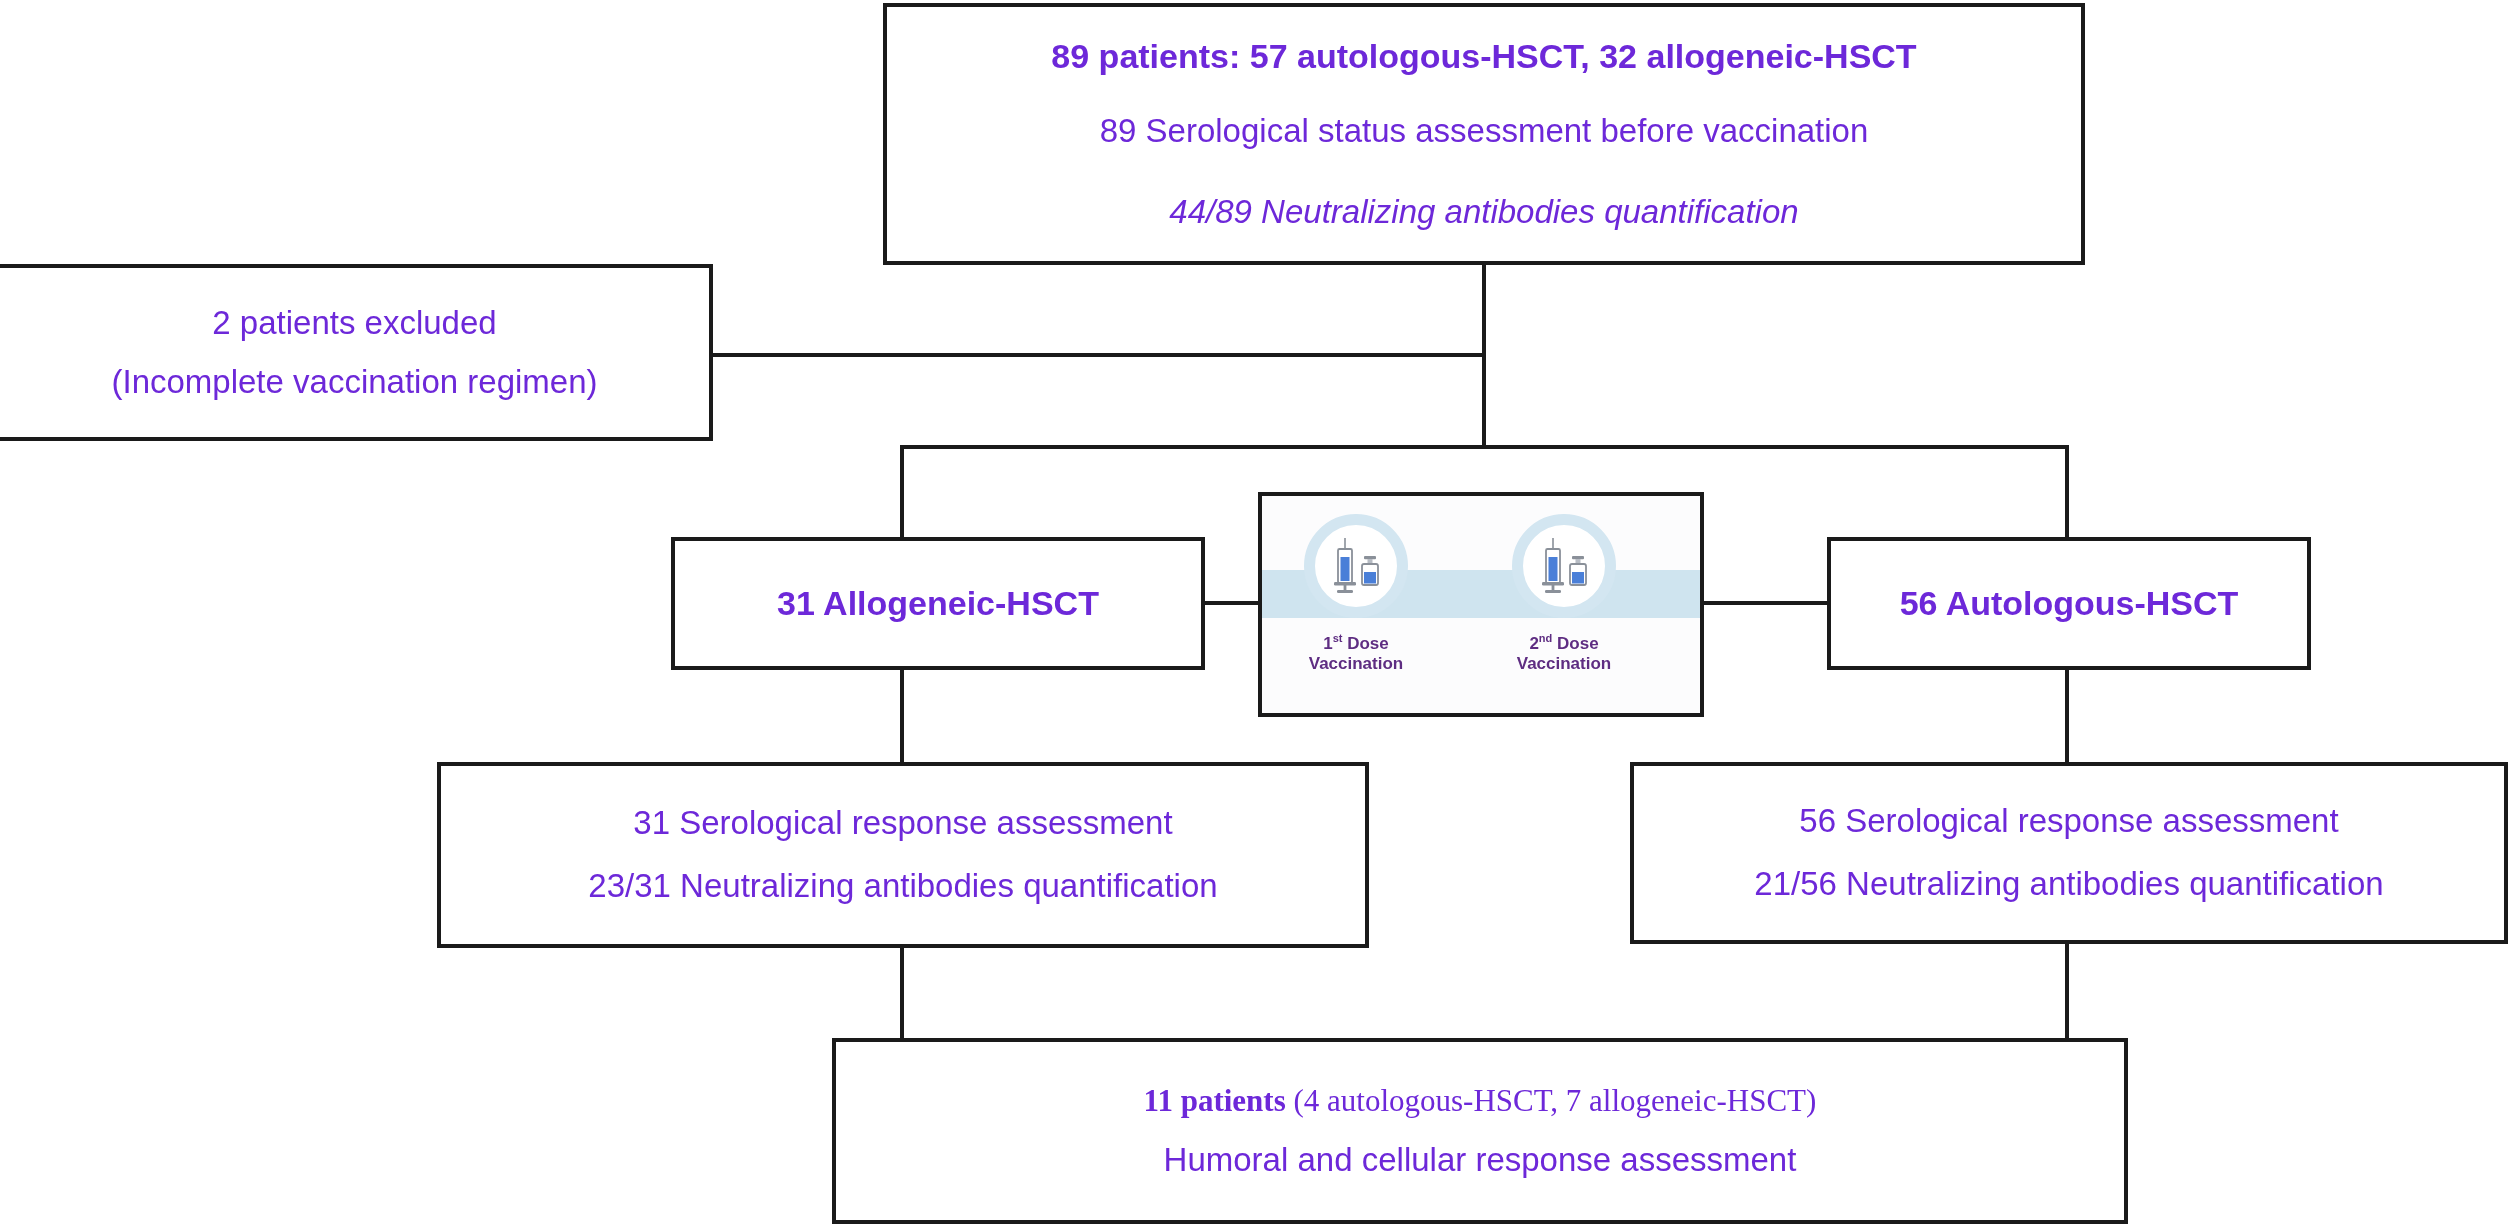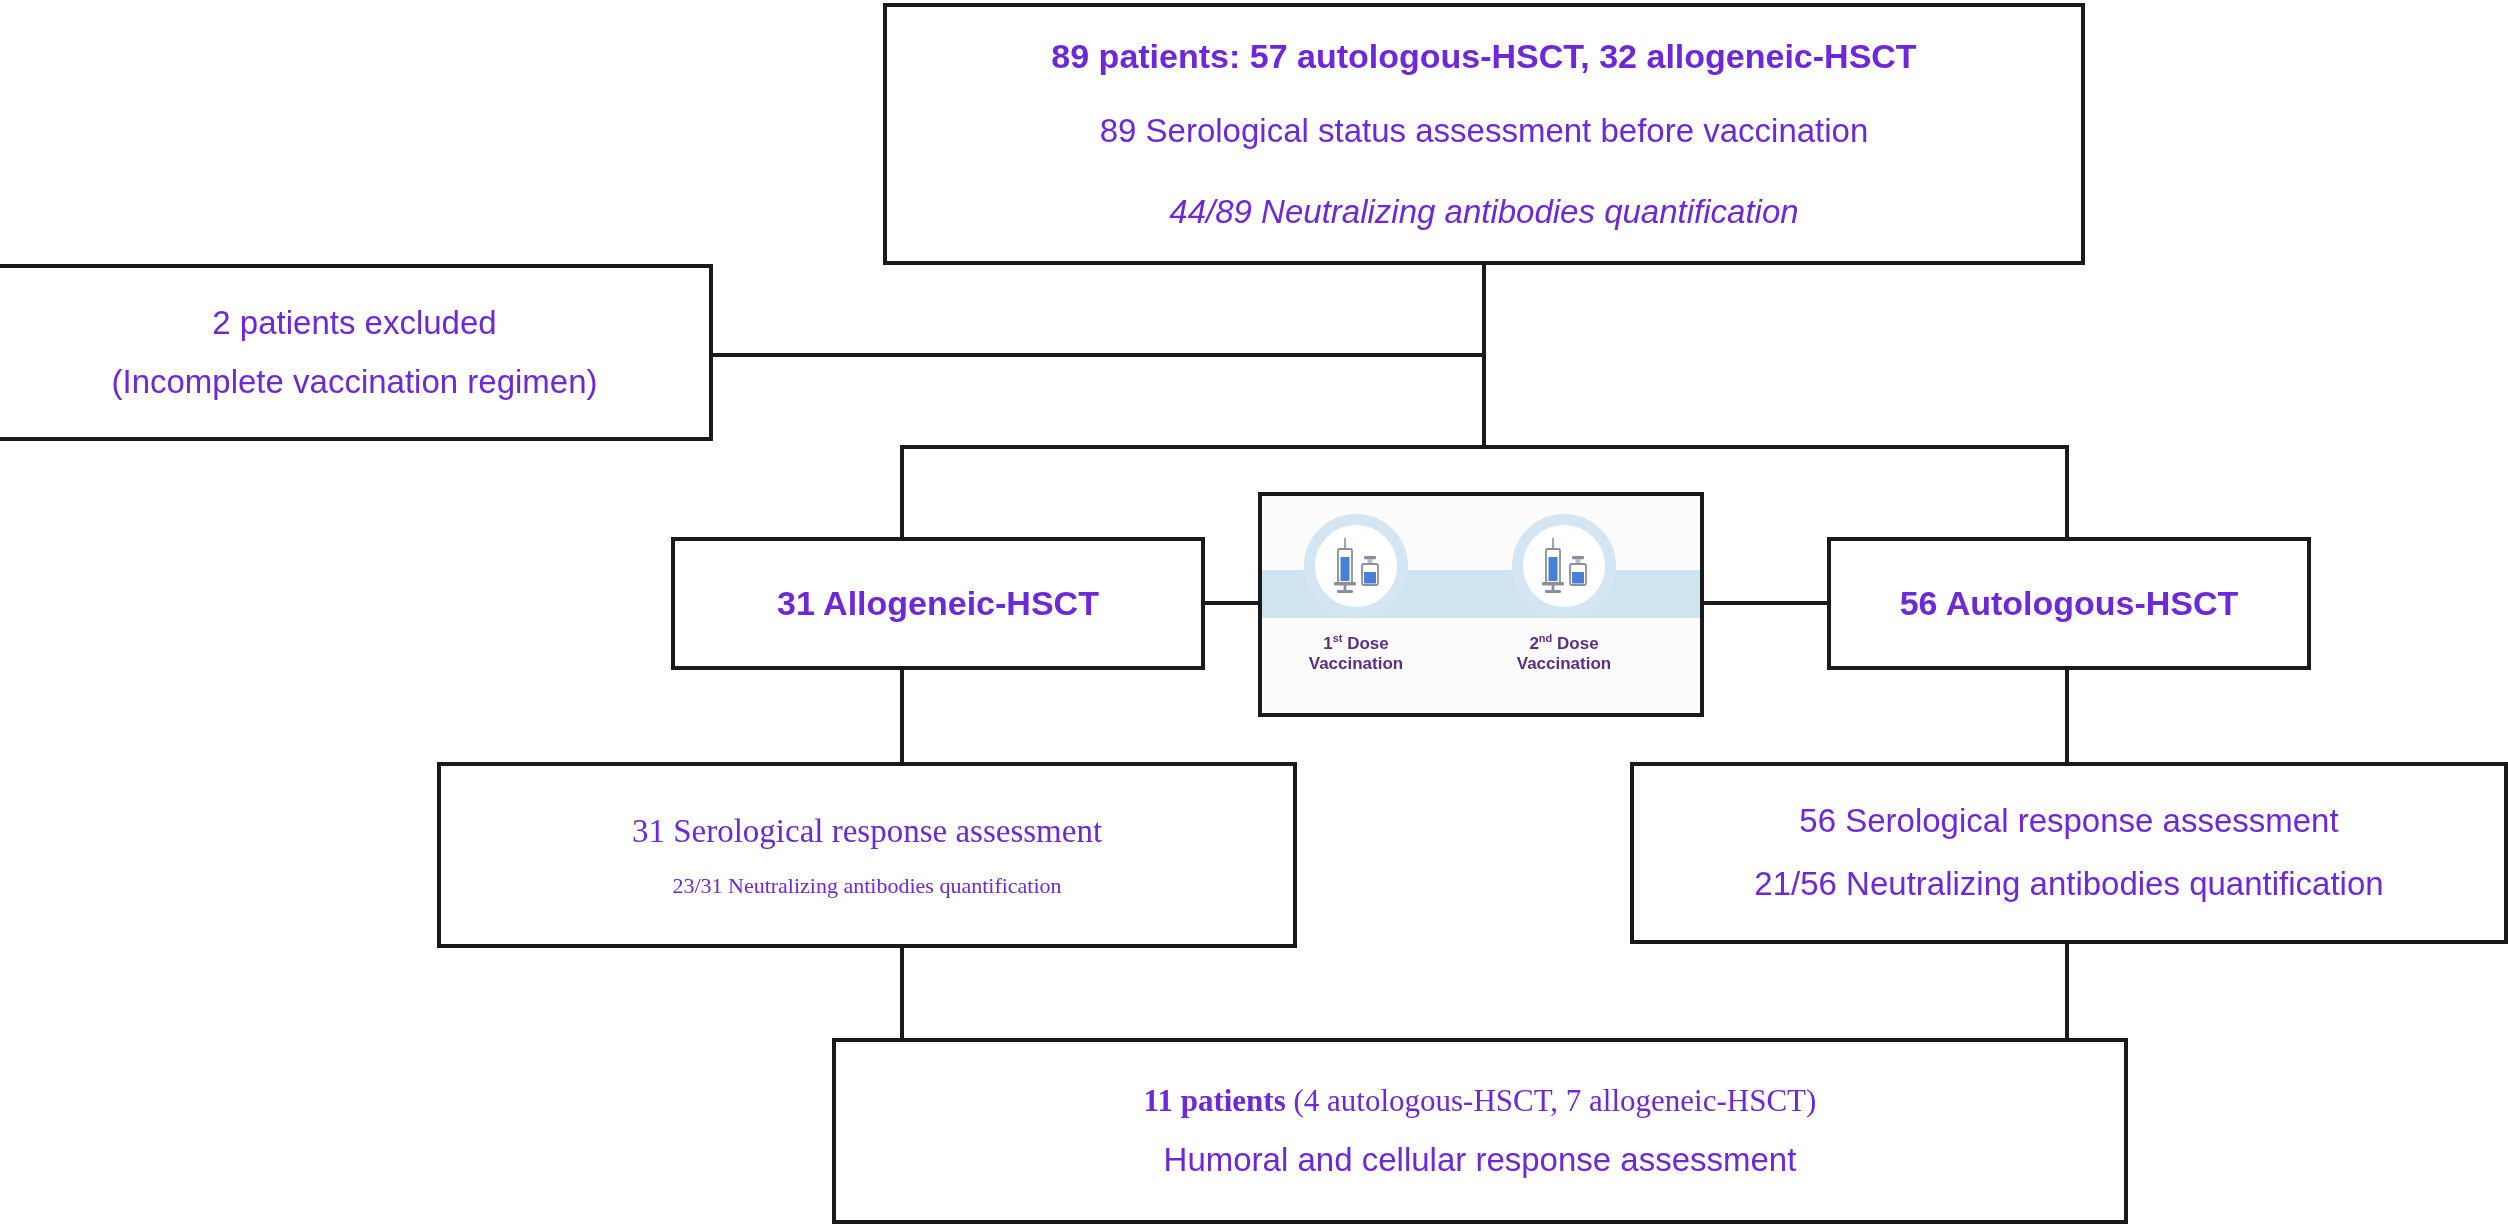--- a/index.html
+++ b/index.html
@@ -47,23 +47,23 @@
   #excluded-box .l1{font-size:33px;margin-bottom:14px;}
   #excluded-box .l2{font-size:33px;}
 
   
   #allo-box{left:671px;top:537px;width:534px;height:133px;}
   #allo-box .l1{font-size:34px;font-weight:bold;}
   #auto-box{left:1827px;top:537px;width:484px;height:133px;}
   #auto-box .l1{font-size:34px;font-weight:bold;}
 
   
-  #sero-left{left:437px;top:762px;width:860px;height:186px;font-family:Liberation Serif, serif;}
+  #sero-left{left:437px;top:762px;width:932px;height:186px;}
   #sero-left .l1{font-size:33px;margin-bottom:18px;}
-  #sero-left .l2{font-size:22px;}
+  #sero-left .l2{font-size:33px;}
   #sero-right{left:1630px;top:762px;width:878px;height:182px;}
   #sero-right .l1{font-size:33px;margin-bottom:18px;}
   #sero-right .l2{font-size:33px;}
 
   
   #final-box{left:832px;top:1038px;width:1296px;height:186px;}
   #final-box .l1{font-size:31px;margin-bottom:16px;font-family:Liberation Serif, serif;}
   #final-box .l2{font-size:33px;}
 
   

